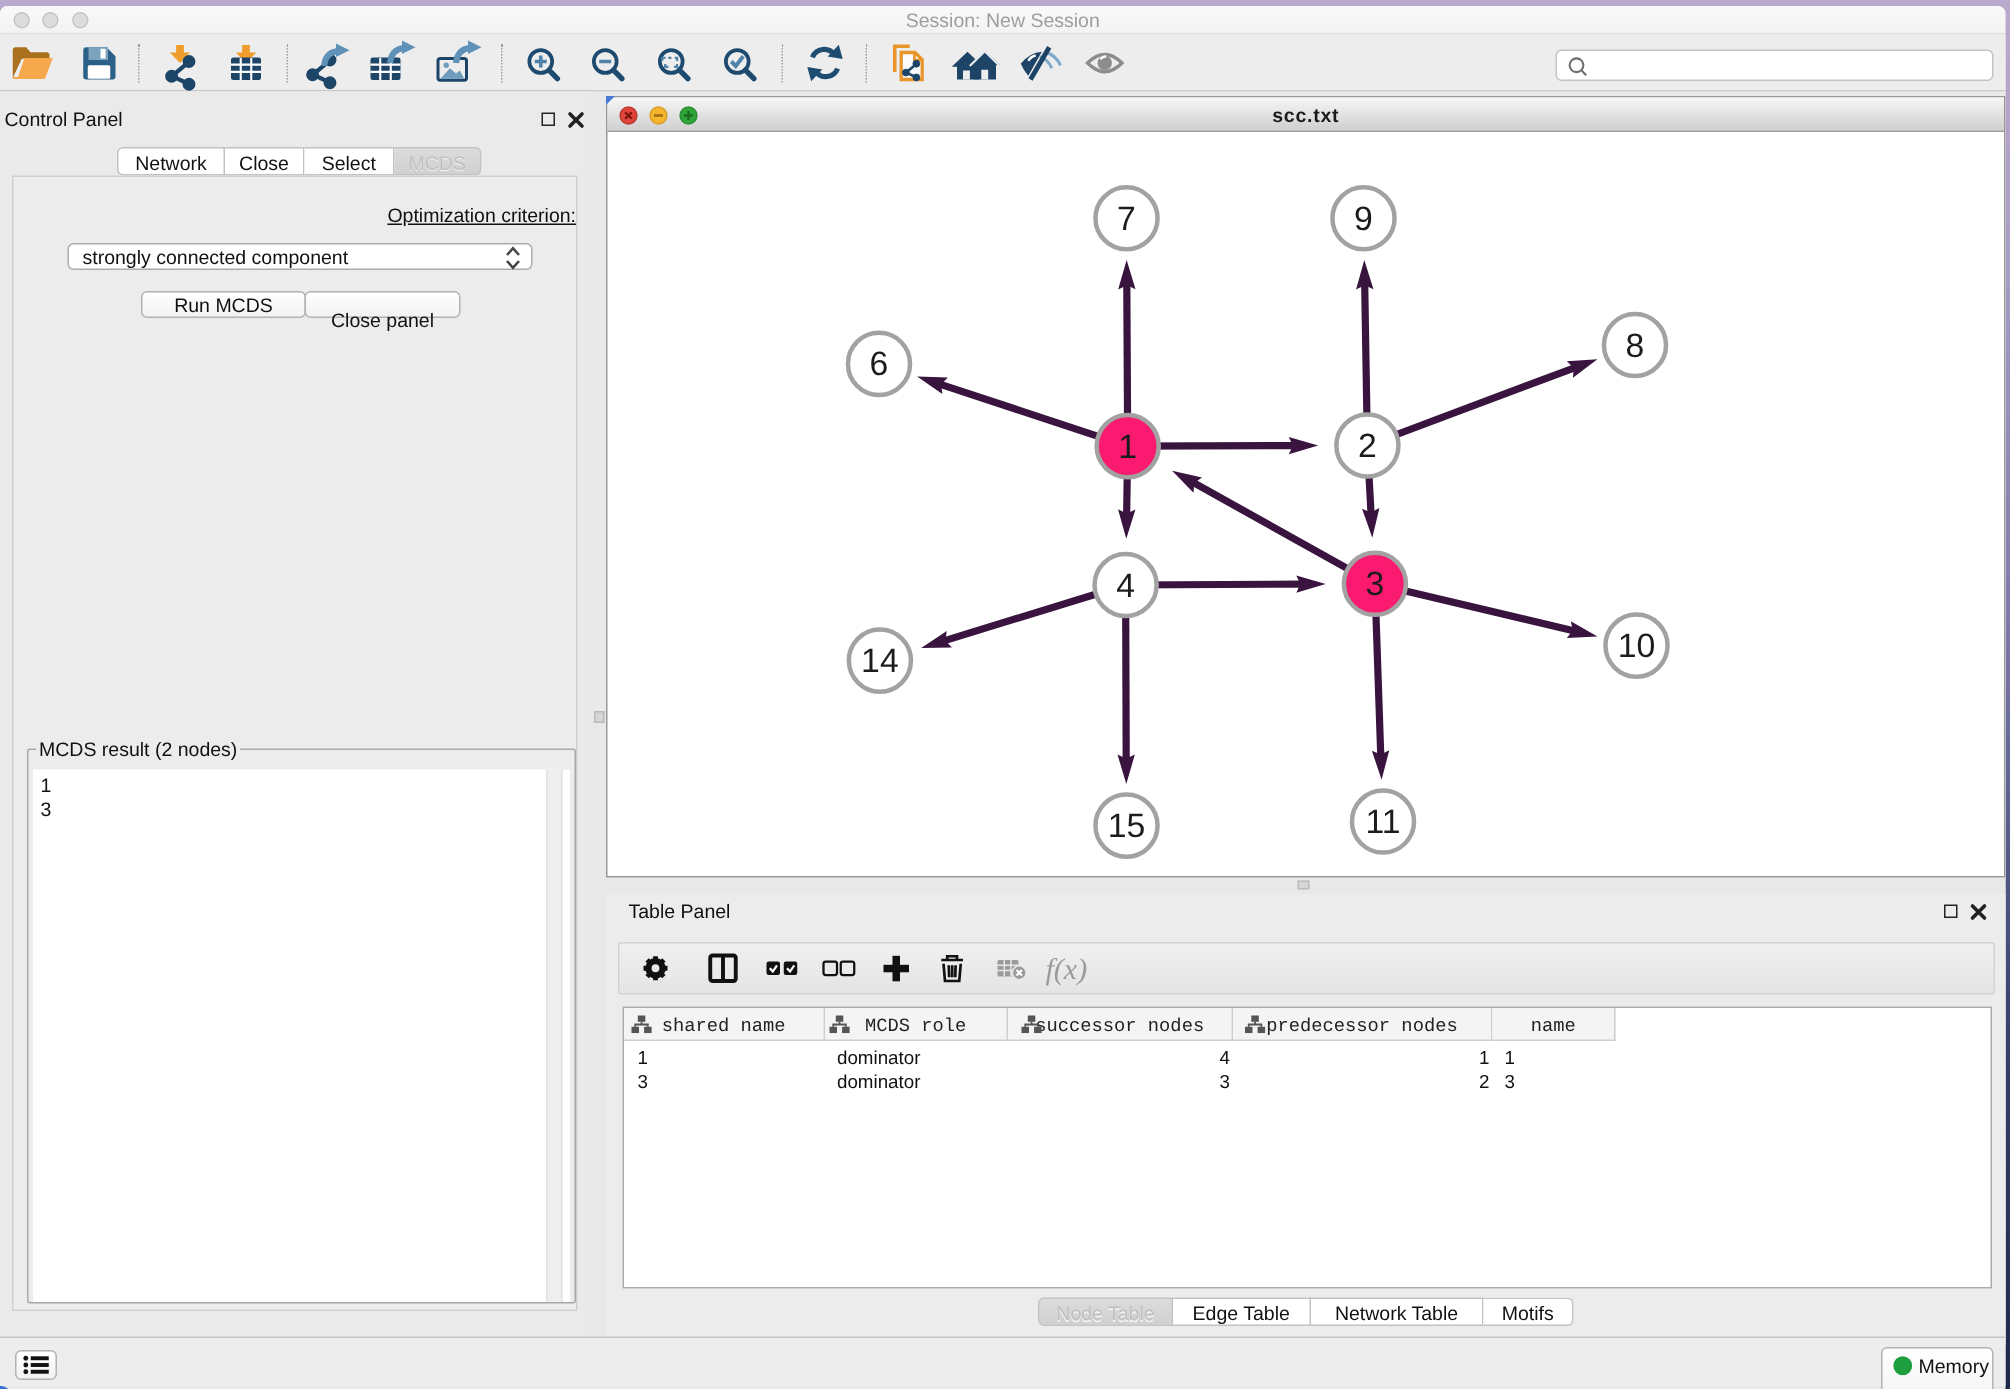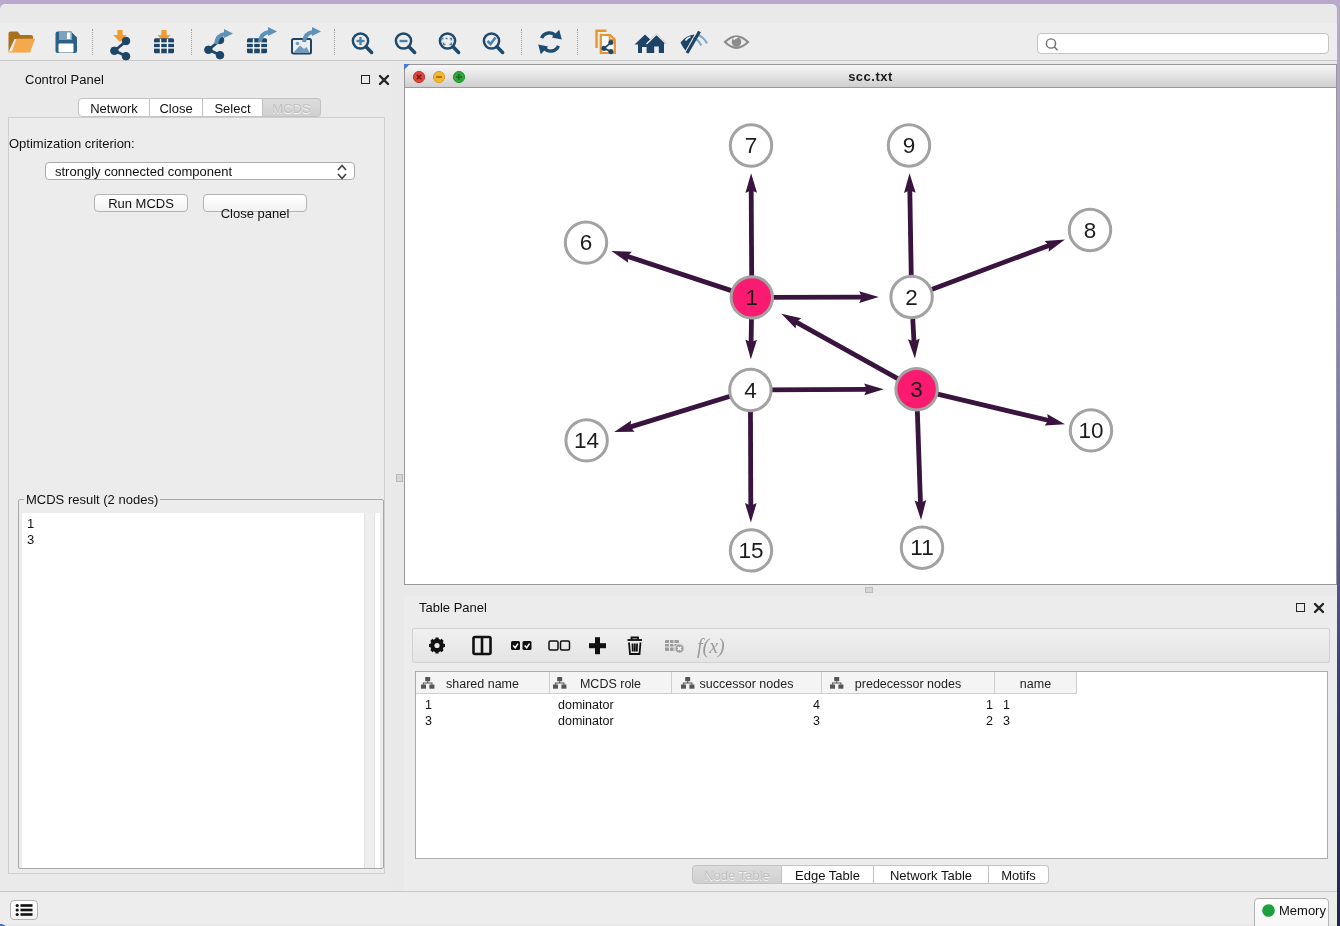--- a/index.html
+++ b/index.html
@@ -41,32 +41,38 @@
 #nettitle { position:absolute; top:4px; left:0; width:100%; text-align:center;
   font-size:13px; font-weight:bold; color:#1a1a1a; letter-spacing:.5px; }
 
 #tpanel { position:absolute; left:404px; top:535px; width:933px; height:297px; background:#ececec; }
 #ttoolbar { position:absolute; left:8px; top:32px; width:918px; height:35px;
   background:linear-gradient(#f0f0f0,#e4e4e4); border:1px solid #d2d2d2; border-radius:2px; }
 #ttable { position:absolute; left:11px; top:75px; width:913px; height:188px;
   background:#fff; border:1px solid #ababab; }
 .thead { position:absolute; top:0; height:22px; background:#f4f4f4;
   border-right:1px solid #cfcfcf; border-bottom:1px solid #cfcfcf;
-  font-size:12.5px; color:#222; text-align:center; padding-top:5px; }
+  font-size:12.5px; color:#222; text-align:center; padding-top:5px;font-family:Liberation Mono, monospace; }
 .trow { position:absolute; font-size:12.5px; color:#111; }
 #statusbar { position:absolute; left:0; top:887px; width:1337px; height:33px;
   background:#ededed; border-top:1px solid #c6c6c6; }
 .btn { position:absolute; background:linear-gradient(#ffffff,#f2f2f2);
   border:1px solid #b3b3b3; border-radius:4px; font-size:13px; color:#111;
   text-align:center; }
 svg { display:block; }
 </style>
 </head>
 <body>
 <div id="win">
+  <div id="titlebar">
+    <div class="tl" style="left:9px;"></div>
+    <div class="tl" style="left:27.5px;"></div>
+    <div class="tl" style="left:47.5px;"></div>
+    <div id="title-text">Session: New Session</div>
+  </div>
   <div id="toolbar">
     <svg width="1337" height="38" viewBox="0 0 1337 38">
       <defs>
         <g id="dnarrow">
           <rect x="-2.6" y="0" width="5.2" height="5.5" fill="#f09d2b"></rect>
           <polygon points="-6.8,5 6.8,5 0,12" fill="#f09d2b"></polygon>
         </g>
         <g id="share" fill="#1d4568" stroke="#1d4568">
           <line x1="-5.4" y1="4.8" x2="6" y2="-4.8" stroke-width="2.8"></line>
           <line x1="-5.4" y1="4.8" x2="6" y2="10" stroke-width="2.8"></line>
@@ -182,41 +188,41 @@
     <div class="tbsep" style="left:577px;"></div>
     <div id="searchbox">
       <svg width="20" height="19" viewBox="0 0 20 19" style="position:absolute;left:4px;top:1px;">
         <circle cx="9" cy="8.5" r="4.6" fill="none" stroke="#6e6e6e" stroke-width="1.4"></circle>
         <line x1="12.4" y1="12" x2="15.5" y2="15.2" stroke="#6e6e6e" stroke-width="1.4"></line>
       </svg>
     </div>
   </div>
   <div id="main">
     <div id="cpanel">
-      <div class="paneltitle" style="position:absolute;left:25px;top:11px;">Control Panel</div>
+      <div class="paneltitle" style="position:absolute;left:3px;top:11px;">Control Panel</div>
       <div class="sqbtn" style="left:361px;top:14px;"></div>
       <svg width="12" height="12" style="position:absolute;left:378px;top:13px;">
         <path d="M2,2 L10,10 M10,2 L2,10" stroke="#222" stroke-width="2.4" stroke-linecap="round"></path>
       </svg>
       <div class="tabbar" style="left:78px;top:37px;align-items:flex-end;">
         <div class="tab first" style="width:72px;">Network</div>
         <div class="tab" style="width:53px;">Close</div>
         <div class="tab" style="width:60px;">Select</div>
         <div class="tab last sel" style="width:58px;">MCDS</div>
       </div>
       <div style="position:absolute;left:8px;top:56px;width:377px;height:757px;background:#ececec;border:1px solid #cfcfcf;">
-        <div style="position:absolute;top:18px;width:100%;text-align:left;font-size:13px;color:#111;">Optimization criterion:</div>
+        <div style="position:absolute;top:18px;width:100%;text-align:right;font-size:13px;color:#111;text-decoration:underline;">Optimization criterion:</div>
         <div style="position:absolute;left:36px;top:44px;width:310px;height:18px;background:#fff;border:1px solid #ababab;border-radius:4px;">
           <div style="position:absolute;left:9px;top:1px;font-size:13px;color:#111;">strongly connected component</div>
           <svg width="12" height="16" style="position:absolute;right:6px;top:1px;">
             <polyline points="2,6 6,1.5 10,6" fill="none" stroke="#444" stroke-width="1.7"></polyline>
             <polyline points="2,10 6,14.5 10,10" fill="none" stroke="#444" stroke-width="1.7"></polyline>
           </svg>
         </div>
-        <div class="btn" style="left:85px;top:76px;width:94px;height:18px;padding-top:1px;">Run MCDS</div>
+        <div class="btn" style="left:85px;top:76px;width:110px;height:18px;padding-top:1px;">Run MCDS</div>
         <div class="btn" style="left:194px;top:76px;width:104px;height:18px;padding-top:11px;">Close panel</div>
 
         <fieldset style="position:absolute;left:9px;top:374px;width:366px;height:377px;border:1px solid #a8a8a8;border-radius:2px;">
           <legend style="font-size:13px;color:#111;margin-left:5px;padding:0 2px;">MCDS result (2 nodes)</legend>
           <div style="position:absolute;left:3px;top:6px;width:358px;height:355px;background:#fff;">
             <div style="position:absolute;left:5px;top:3px;font-size:13px;color:#111;line-height:15.5px;">1<br>3</div>
             <div style="position:absolute;right:5px;top:0;width:11px;height:100%;background:#eeeeee;border-left:1px solid #e2e2e2;border-right:1px solid #e2e2e2;"></div>
           </div>
         </fieldset>
       </div>

